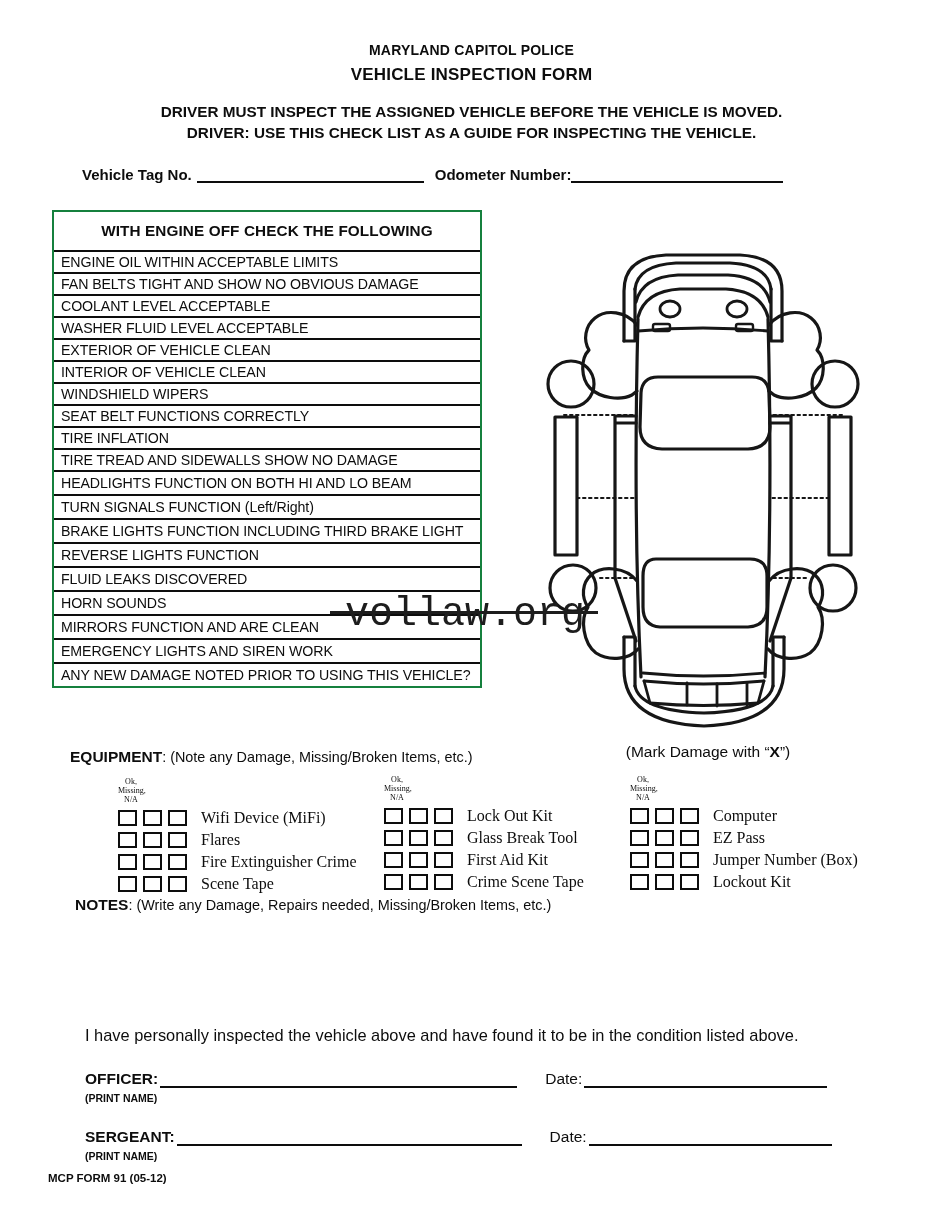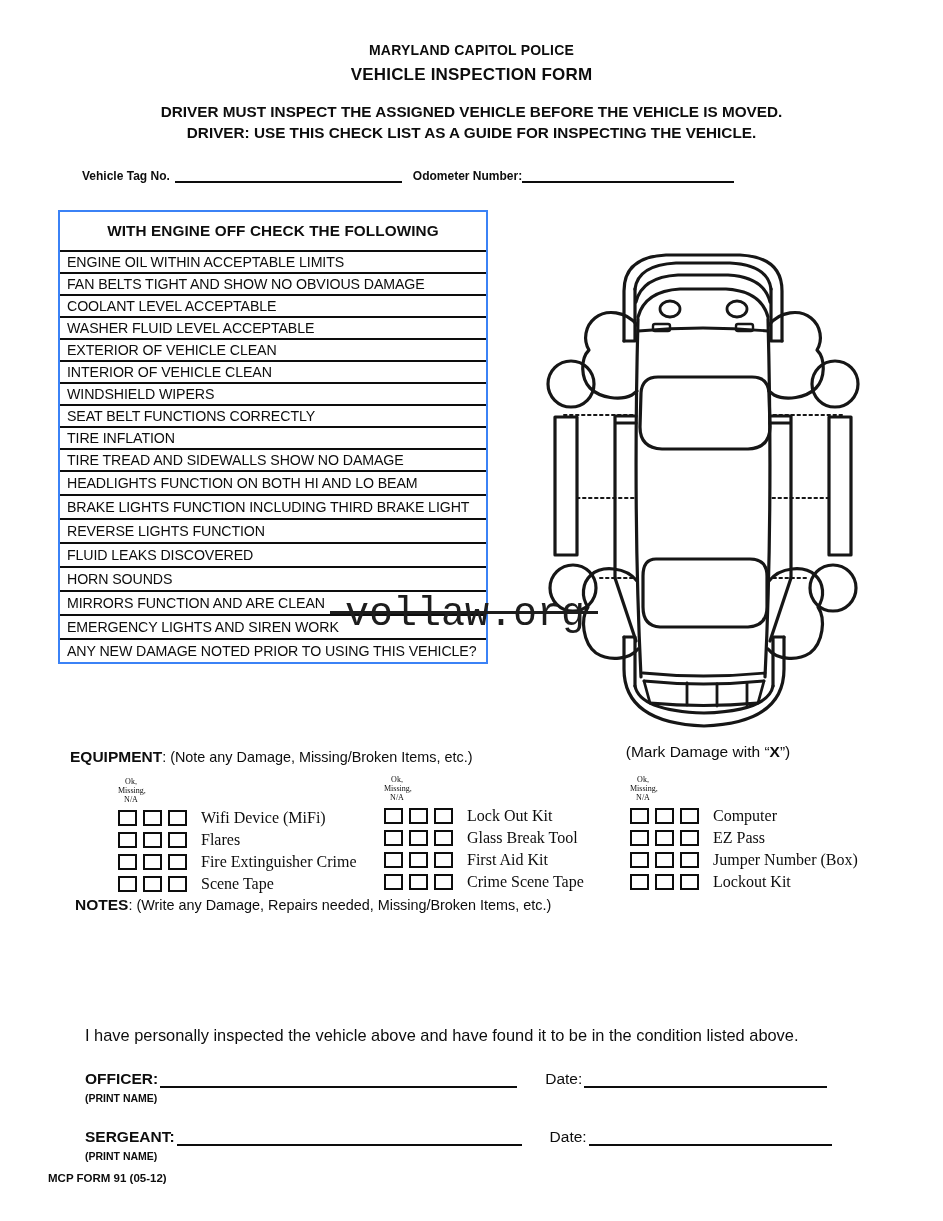--- a/index.html
+++ b/index.html
@@ -11,26 +11,26 @@
           font-size:14px;font-weight:bold;letter-spacing:.2px;}
   .title2{position:absolute;top:65px;left:0;width:100%;text-align:center;
           font-size:17px;font-weight:bold;letter-spacing:.2px;}
   .instr1{position:absolute;top:103px;left:0;width:100%;text-align:center;
           font-size:15.3px;font-weight:bold;}
   .instr2{position:absolute;top:124px;left:0;width:100%;text-align:center;
           font-size:15.3px;font-weight:bold;}
 
   
   .tagline{position:absolute;top:166px;left:82px;display:flex;align-items:flex-end;
-           font-size:12px;font-weight:bold;}
+           font-size:15px;font-weight:bold;}
   .fill-line{display:inline-block;border-bottom:2px solid #0d0d0d;height:15px;}
 
   
-  .check-table{position:absolute;left:58px;top:210px;width:430px;
-               border:2px solid #3b82f6;box-sizing:border-box;background:transparent;}
+  .check-table{position:absolute;left:52px;top:210px;width:430px;
+               border:2px solid #15803d;box-sizing:border-box;background:transparent;}
   .tbl-header{height:38px;line-height:38px;text-align:center;
               font-size:15.3px;font-weight:bold;letter-spacing:.1px;}
   .tbl-header.h2{border-top:2px solid #0d0d0d;}
   .crow{height:20px;line-height:20px;border-top:2px solid #0d0d0d;
         padding-left:7px;font-size:14.2px;letter-spacing:-.1px;white-space:nowrap;overflow:hidden;}
   .crow2{height:22px;line-height:22px;}
 
   
   .car-svg{position:absolute;left:540px;top:245px;width:380px;height:490px;}
   .car-svg path,.car-svg circle,.car-svg rect,.car-svg ellipse{vector-effect:none;}
@@ -101,20 +101,21 @@
         <div class="crow">WASHER FLUID LEVEL ACCEPTABLE</div>
         <div class="crow">EXTERIOR OF VEHICLE CLEAN</div>
         <div class="crow">INTERIOR OF VEHICLE CLEAN</div>
         <div class="crow">WINDSHIELD WIPERS</div>
         <div class="crow">SEAT BELT FUNCTIONS CORRECTLY</div>
         <div class="crow">TIRE INFLATION</div>
         <div class="crow">TIRE TREAD AND SIDEWALLS SHOW NO DAMAGE</div>
       </div>
     <div>
         <div class="crow crow2">HEADLIGHTS FUNCTION ON BOTH HI AND LO BEAM</div>
+        <div class="crow crow2">TURN SIGNALS FUNCTION (Left/Right)</div>
         <div class="crow crow2">BRAKE LIGHTS FUNCTION INCLUDING THIRD BRAKE LIGHT</div>
         <div class="crow crow2">REVERSE LIGHTS FUNCTION</div>
         <div class="crow crow2">FLUID LEAKS DISCOVERED</div>
         <div class="crow crow2">HORN SOUNDS</div>
         <div class="crow crow2">MIRRORS FUNCTION AND ARE CLEAN</div>
         <div class="crow crow2">EMERGENCY LIGHTS AND SIREN WORK</div>
         <div class="crow crow2">ANY NEW DAMAGE NOTED PRIOR TO USING THIS VEHICLE?</div>
       </div>
   </div>
 

